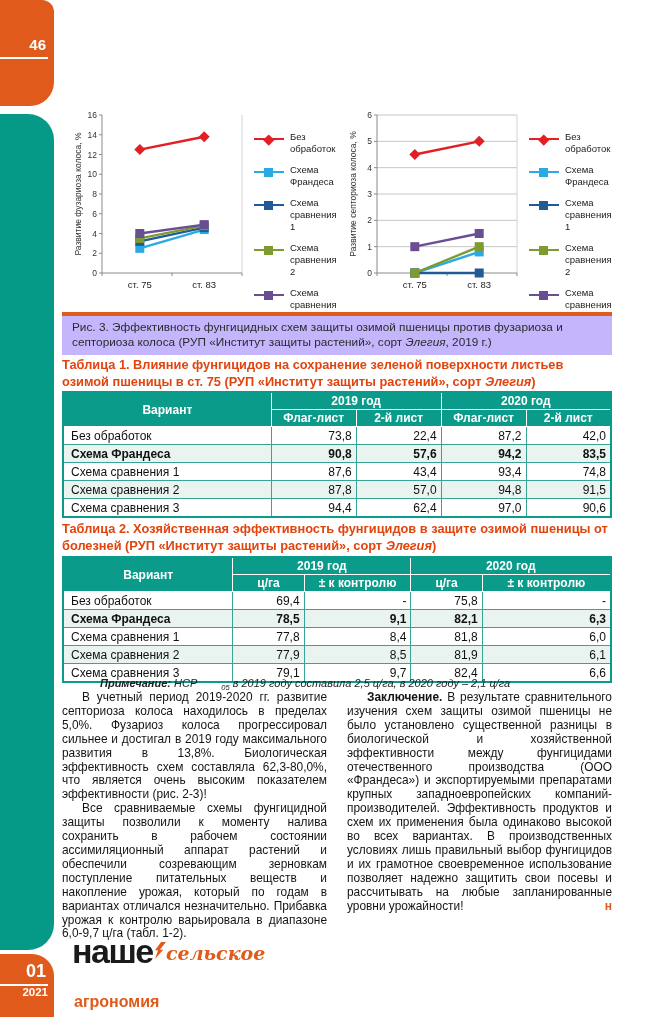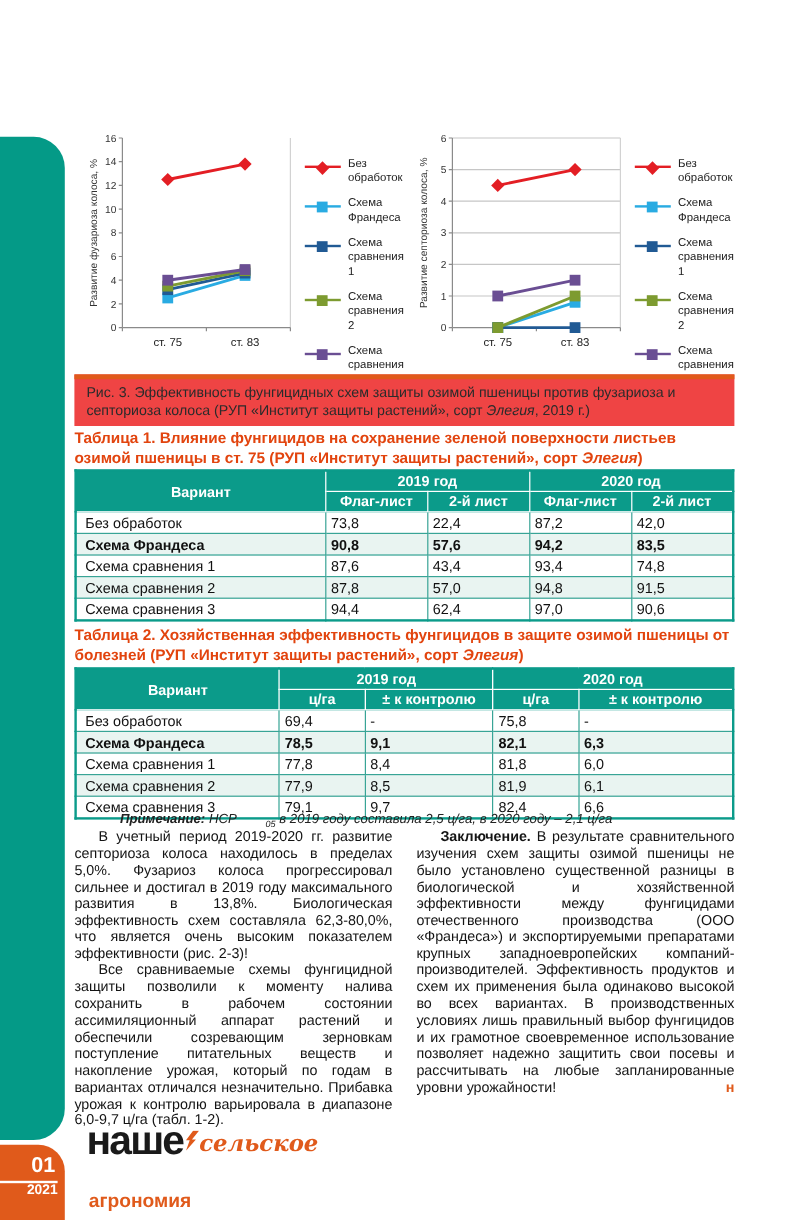--- a/index.html
+++ b/index.html
@@ -31,35 +31,35 @@
   .leg-item{display:flex;align-items:flex-start;gap:6px;}
   .leg-icon{position:relative;width:30px;height:12px;flex:0 0 30px;margin-top:2px;}
   .leg-line{position:absolute;left:0;right:0;top:5px;height:2.4px;}
   .leg-mark{position:absolute;}
   .leg-mark.square{left:10px;top:1.5px;width:9px;height:9px;}
   .leg-mark.diamond{left:11px;top:2.5px;width:7.5px;height:7.5px;transform:rotate(45deg);}
   .leg-label{font-size:9.5px;line-height:12px;color:#222;}
 
   
   .fig-caption{position:absolute;left:62px;top:312px;width:550px;box-sizing:border-box;
-               border-top:4px solid #e05a1b;background:#ef4444;
+               border-top:4px solid #e05a1b;background:#c4b5fd;
                padding:4px 10px 6px;font-size:11.8px;line-height:14.5px;color:#2b2b2b;}
   .fig-caption .it{font-style:italic;}
 
   
   .ttitle{position:absolute;left:62px;width:550px;color:#e2440e;font-weight:bold;
           font-size:12.8px;line-height:16.5px;}
   .ttitle .it{font-style:italic;}
   #t1title{top:357px;} #t2title{top:521px;}
   .dtable{position:absolute;left:62px;border-collapse:collapse;width:550px;table-layout:fixed;
           font-size:12px;border:2px solid #0b9b8a;}
   #table1{top:391px;} #table2{top:556px;}
   .dtable th{background:#0b9b8a;color:#fff;font-weight:bold;border:1px solid #ffffff;
              height:16px;padding:0 2px;font-size:12px;}
-  .dtable td{border:1px solid #38a496;height:17px;text-align:left;padding:0 4px;color:#111;}
+  .dtable td{border:1px solid #38a496;height:17px;text-align:right;padding:0 4px;color:#111;}
   .dtable td.name{text-align:left;padding:0 7px;}
   .dtable tr.alt{background:#e9f4f1;}
   .dtable tr.boldrow{background:#e9f4f1;font-weight:bold;}
 
   
   .note{position:absolute;left:100px;top:677px;width:512px;font-style:italic;font-size:11px;color:#222;}
   .note b{font-weight:bold;}
   .note sub{font-size:7.5px;margin-left:24px;}
 
   
@@ -78,20 +78,24 @@
              font-style:italic;font-weight:bold;color:#e05a1b;font-size:19px;}
   .logo .w2{position:absolute;left:0;top:26px;font-size:27px;font-weight:bold;letter-spacing:-1px;
             color:#1a1a1a;line-height:30px;}
   .logo .sub{position:absolute;left:2px;top:57px;font-size:16px;font-weight:bold;color:#e05a1b;}
 </style>
 </head>
 <body>
 
 <div class="page">
 
+  <div class="tab-top">
+    <div class="num">46</div>
+    <div class="rule"></div>
+  </div>
   <div class="side-teal"></div>
   <div class="tab-bot">
     <div class="num">01</div>
     <div class="rule"></div>
     <div class="yr">2021</div>
   </div>
 
 
   <div class="charts">
     <div class="chart" id="chart0">

